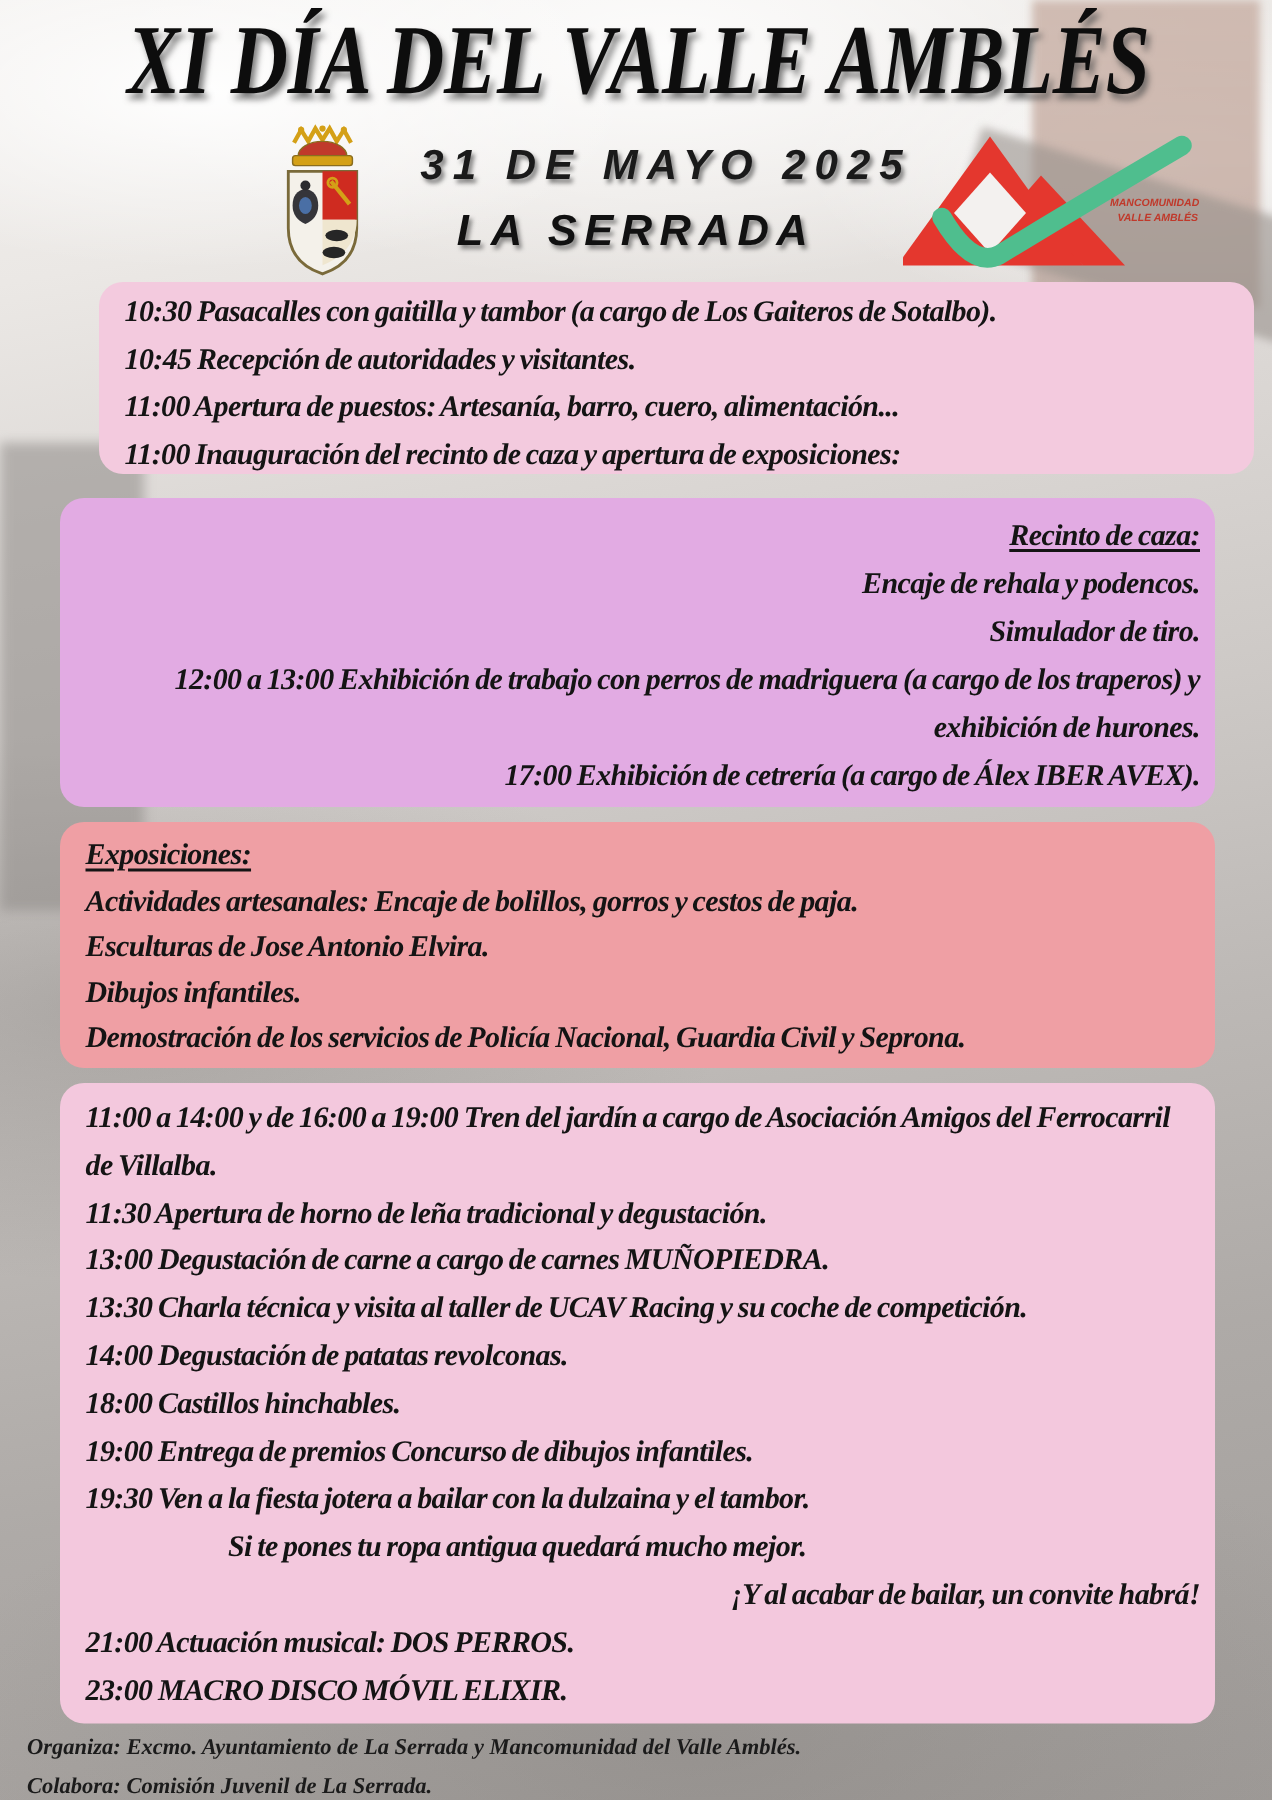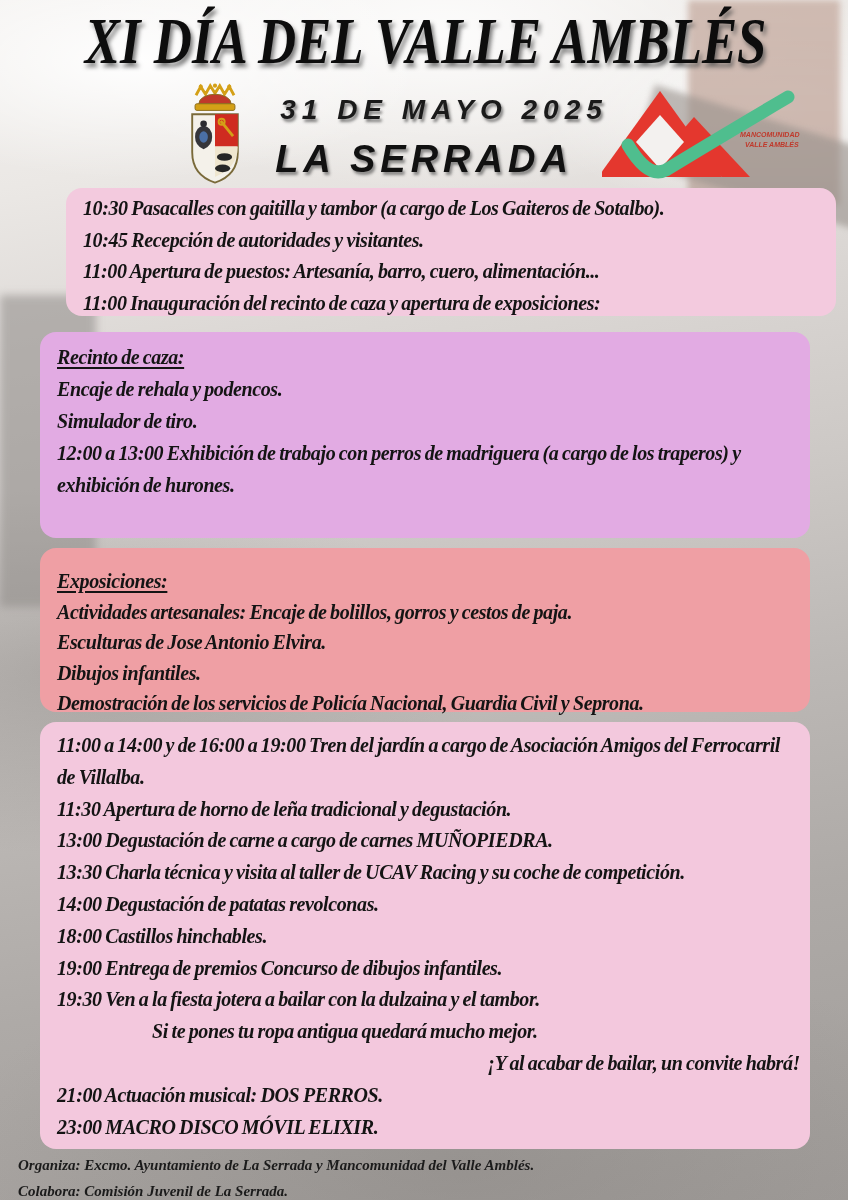--- a/index.html
+++ b/index.html
@@ -32,32 +32,32 @@
   
   .title{position:absolute;top:8px;left:0;width:100%;
     text-align:center;font-weight:700;font-size:66px;line-height:66px;
     letter-spacing:0px;white-space:nowrap;
     transform:scaleX(0.8);transform-origin:50% 0;
     color:#0d0d0d;text-shadow:3px 4px 5px rgba(80,80,80,.75);}
   .date-line{position:absolute;top:94px;left:0;width:100%;text-align:center;
     font-family:"Liberation Sans", sans-serif;font-weight:700;font-size:28px;
     letter-spacing:6px;color:#1a1a1a;text-shadow:2px 3px 3px rgba(70,70,70,.65);padding-left:20px;}
   .place-line{position:absolute;top:138px;left:0;width:100%;text-align:center;
-    font-family:"Liberation Sans", sans-serif;font-weight:700;font-size:38px;
+    font-family:"Liberation Sans", sans-serif;font-weight:700;font-size:29px;
     letter-spacing:5px;color:#111;text-shadow:2px 3px 3px rgba(70,70,70,.6);}
   .escudo{position:absolute;left:162px;top:80px;width:106px;height:114px;}
   .logo{position:absolute;left:602px;top:84px;width:200px;height:102px;}
 
   
   .panel{position:absolute;left:40px;width:770px;border-radius:16px;
     box-sizing:border-box;padding:5px 10px 0 17px;
     font-weight:700;font-size:20px;letter-spacing:-0.4px;word-spacing:-1px;}
   .p1{top:188px;height:128px;margin-left:26px;}
   .p2{top:332px;height:206px;padding-top:9px;}
-  .p3{top:548px;height:164px;padding-top:18px;}
+  .p3{top:548px;height:164px;padding-top:7px;}
   .p4{top:722px;height:427px;padding-top:8px;}
   .p1 .ln{line-height:31.5px;}
   .p2 .ln,.p2 .hd{line-height:32px;}
   .p3 .ln,.p3 .hd{line-height:30.5px;}
   .p4 .ln{line-height:31.8px;}
   .hd{text-decoration:underline;text-decoration-thickness:2px;text-underline-offset:3px;}
   .ind1{padding-left:95px;}
   .ind2{padding-left:160px;text-align:right;}
 
   
@@ -107,25 +107,26 @@
     <text x="143" y="62" font-family="Liberation Sans, sans-serif" font-size="7" font-weight="bold" fill="#c0392b">VALLE AMBLÉS</text>
   </svg>
 
   <div class="panel p1" style="background: rgb(243, 202, 222);">
     <div class="ln">10:30 Pasacalles con gaitilla y tambor (a cargo de Los Gaiteros de Sotalbo).</div>
     <div class="ln">10:45 Recepción de autoridades y visitantes.</div>
     <div class="ln">11:00 Apertura de puestos: Artesanía, barro, cuero, alimentación...</div>
     <div class="ln">11:00 Inauguración del recinto de caza y apertura de exposiciones:</div>
   </div>
 
-  <div class="panel p2" style="background: rgb(226, 171, 227);">
+  <div class="panel p2" style="background: rgb(226, 171, 227); text-align: right;">
     <div class="hd">Recinto de caza:</div>
     <div class="ln">Encaje de rehala y podencos.</div>
     <div class="ln">Simulador de tiro.</div>
     <div class="ln">12:00 a 13:00 Exhibición de trabajo con perros de madriguera (a cargo de los traperos) y exhibición de hurones.</div>
+    <div class="ln">17:00 Exhibición de cetrería (a cargo de Álex IBER AVEX).</div>
   </div>
 
   <div class="panel p3" style="background: rgb(239, 159, 164);">
     <div class="hd">Exposiciones:</div>
     <div class="ln">Actividades artesanales: Encaje de bolillos, gorros y cestos de paja.</div>
     <div class="ln">Esculturas de Jose Antonio Elvira.</div>
     <div class="ln">Dibujos infantiles.</div>
     <div class="ln">Demostración de los servicios de Policía Nacional, Guardia Civil y Seprona.</div>
   </div>
 

